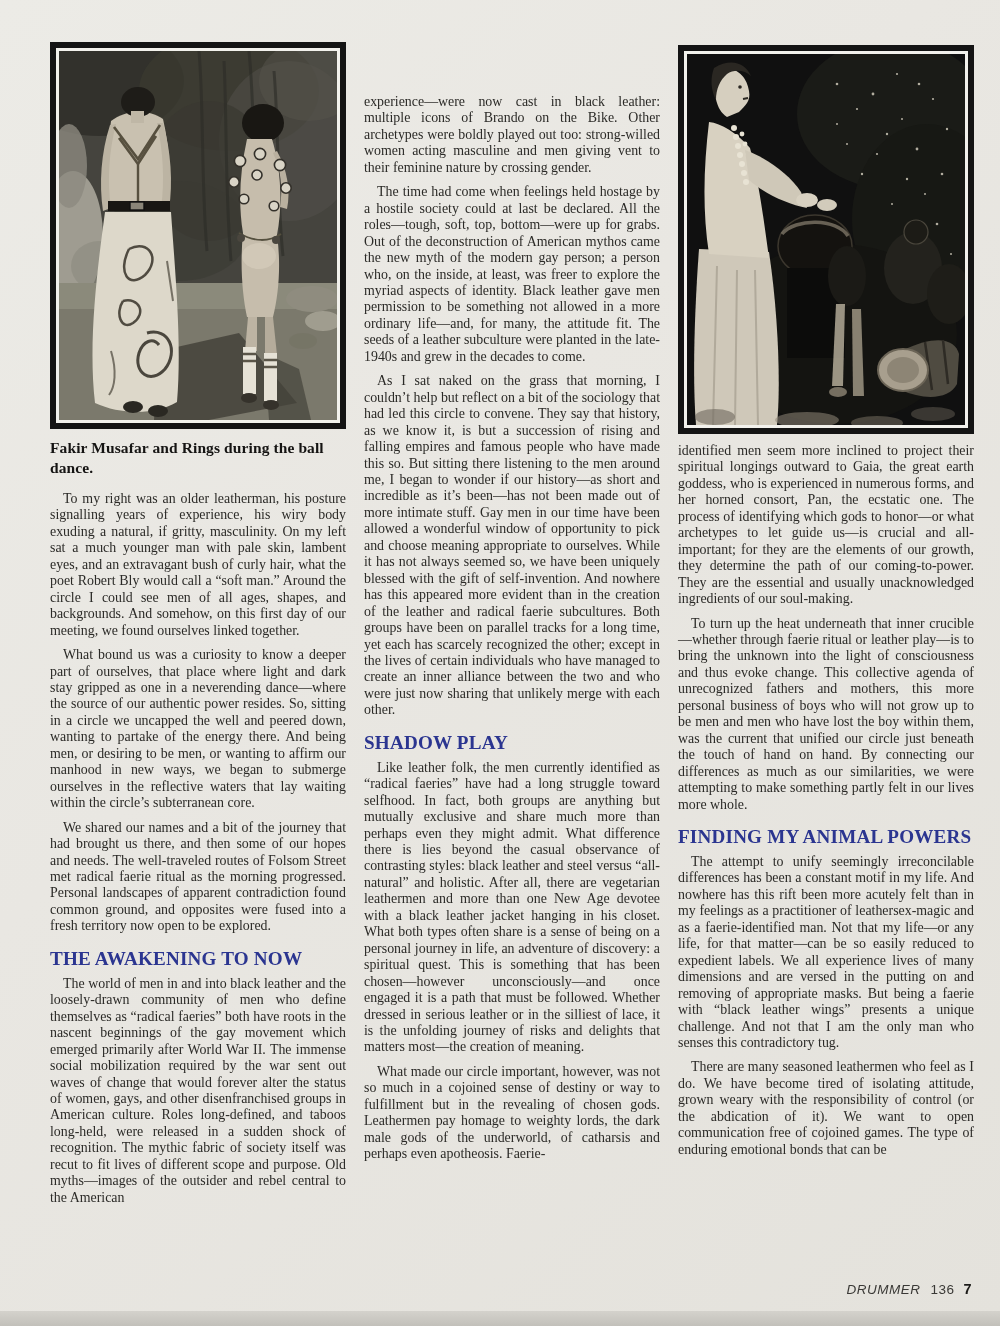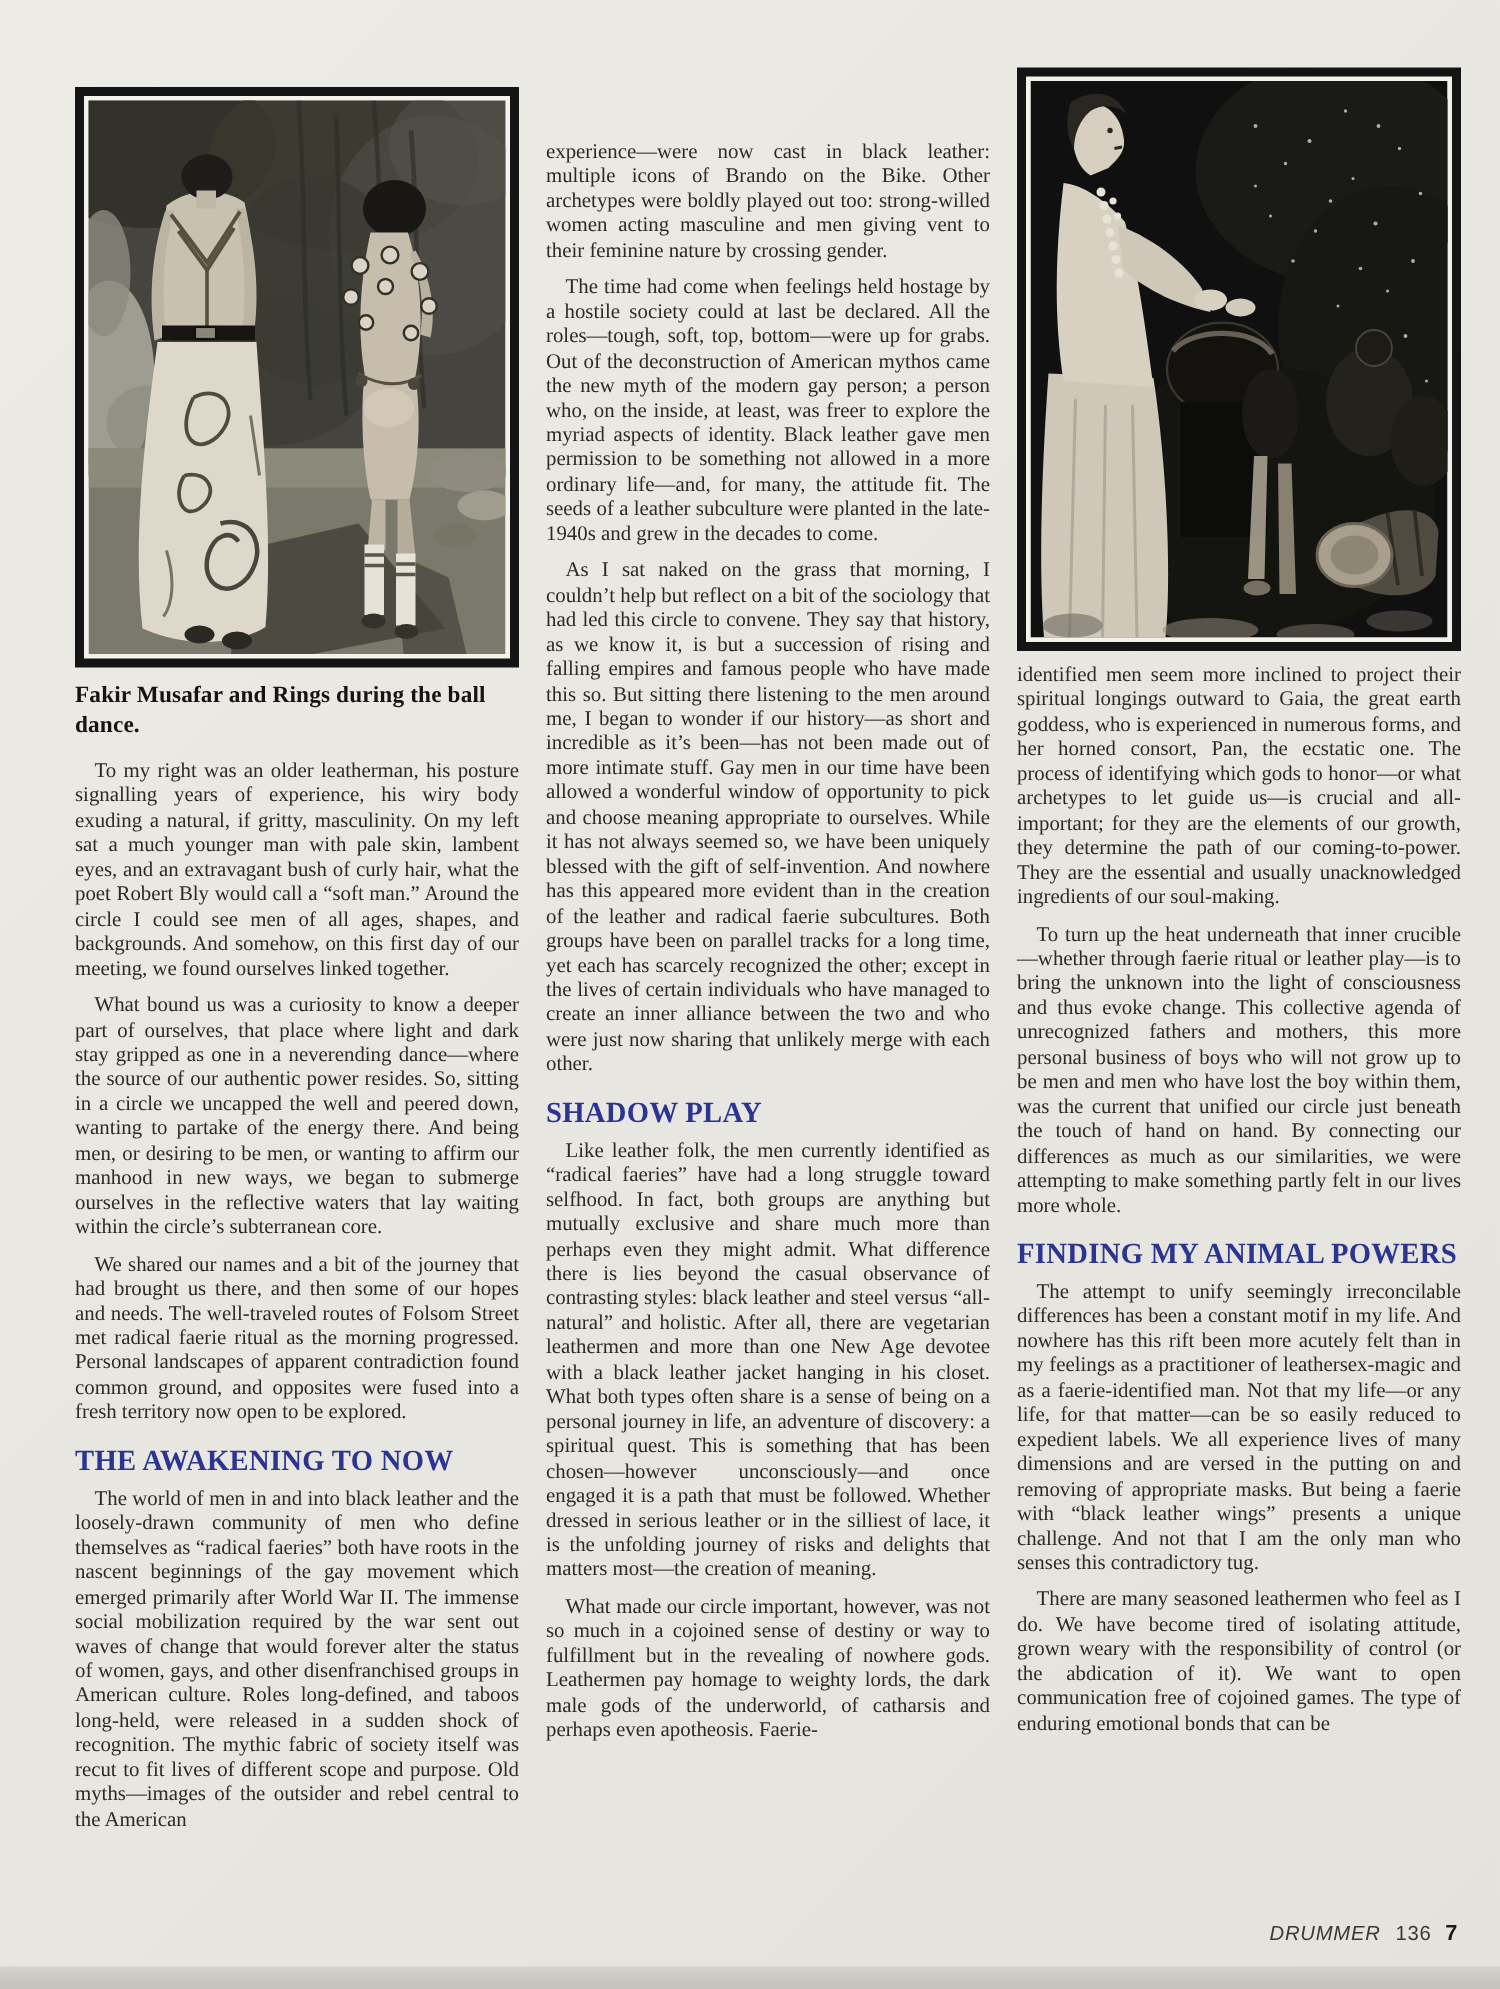--- a/index.html
+++ b/index.html
@@ -8,21 +8,21 @@
     width:1000px;height:1326px;
     background:linear-gradient(135deg,#ecebe6 0%,#e9e7e2 40%,#e4e2dc 100%);
     font-family:"Liberation Serif", serif;
     overflow:hidden;
   }
   .scan-strip{
     position:absolute;left:0;bottom:0;width:1000px;height:15px;
     background:linear-gradient(#d4d2cc,#c2c0ba);
   }
   .col{position:absolute;width:296px;}
-  .col-left{left:50px;top:58px;}
+  .col-left{left:50px;top:42px;}
   .col-mid{left:364px;top:58px;margin-top:36px;}
   .col-right{left:678px;top:45px;}
   .photo{
     margin:0 0 9px 0;
     border:6px solid #141414;
     background:#f2f1ec;
     padding:3px;
     width:278px;
   }
   .photo svg{display:block;}
@@ -140,21 +140,21 @@
     <h3 class="heading">THE AWAKENING TO NOW</h3>
     <p class="body">The world of men in and into black leather and the loosely-drawn community of men who define themselves as “radical faeries” both have roots in the nascent beginnings of the gay movement which emerged primarily after World War II. The immense social mobilization required by the war sent out waves of change that would forever alter the status of women, gays, and other disenfranchised groups in American culture. Roles long-defined, and taboos long-held, were released in a sudden shock of recognition. The mythic fabric of society itself was recut to fit lives of different scope and purpose. Old myths—images of the outsider and rebel central to the American</p>
   </div>
 
   <div class="col col-mid">
     <p class="body noindent">experience—were now cast in black leather: multiple icons of Brando on the Bike. Other archetypes were boldly played out too: strong-willed women acting masculine and men giving vent to their feminine nature by crossing gender.</p>
     <p class="body">The time had come when feelings held hostage by a hostile society could at last be declared. All the roles—tough, soft, top, bottom—were up for grabs. Out of the deconstruction of American mythos came the new myth of the modern gay person; a person who, on the inside, at least, was freer to explore the myriad aspects of identity. Black leather gave men permission to be something not allowed in a more ordinary life—and, for many, the attitude fit. The seeds of a leather subculture were planted in the late-1940s and grew in the decades to come.</p>
     <p class="body">As I sat naked on the grass that morning, I couldn’t help but reflect on a bit of the sociology that had led this circle to convene. They say that history, as we know it, is but a succession of rising and falling empires and famous people who have made this so. But sitting there listening to the men around me, I began to wonder if our history—as short and incredible as it’s been—has not been made out of more intimate stuff. Gay men in our time have been allowed a wonderful window of opportunity to pick and choose meaning appropriate to ourselves. While it has not always seemed so, we have been uniquely blessed with the gift of self-invention. And nowhere has this appeared more evident than in the creation of the leather and radical faerie subcultures. Both groups have been on parallel tracks for a long time, yet each has scarcely recognized the other; except in the lives of certain individuals who have managed to create an inner alliance between the two and who were just now sharing that unlikely merge with each other.</p>
     <h3 class="heading">SHADOW PLAY</h3>
     <p class="body">Like leather folk, the men currently identified as “radical faeries” have had a long struggle toward selfhood. In fact, both groups are anything but mutually exclusive and share much more than perhaps even they might admit. What difference there is lies beyond the casual observance of contrasting styles: black leather and steel versus “all-natural” and holistic. After all, there are vegetarian leathermen and more than one New Age devotee with a black leather jacket hanging in his closet. What both types often share is a sense of being on a personal journey in life, an adventure of discovery: a spiritual quest. This is something that has been chosen—however unconsciously—and once engaged it is a path that must be followed. Whether dressed in serious leather or in the silliest of lace, it is the unfolding journey of risks and delights that matters most—the creation of meaning.</p>
-    <p class="body">What made our circle important, however, was not so much in a cojoined sense of destiny or way to fulfillment but in the revealing of nowhere gods. Leathermen pay homage to weighty lords, the dark male gods of the underworld, of catharsis and perhaps even apotheosis. Faerie-</p>
+    <p class="body">What made our circle important, however, was not so much in a cojoined sense of destiny or way to fulfillment but in the revealing of chosen gods. Leathermen pay homage to weighty lords, the dark male gods of the underworld, of catharsis and perhaps even apotheosis. Faerie-</p>
   </div>
 
   <div class="col col-right">
     <figure class="photo">
       <svg width="278" height="371" viewBox="0 0 278 371">
         <rect x="0" y="0" width="278" height="371" fill="#101010"></rect>
         <ellipse cx="205" cy="60" rx="95" ry="75" fill="#1a1b17"></ellipse>
         <ellipse cx="240" cy="165" rx="75" ry="95" fill="#171814"></ellipse>
         <ellipse cx="150" cy="280" rx="120" ry="90" fill="#141411"></ellipse>
         <g fill="#d8d2c2" opacity=".8">

